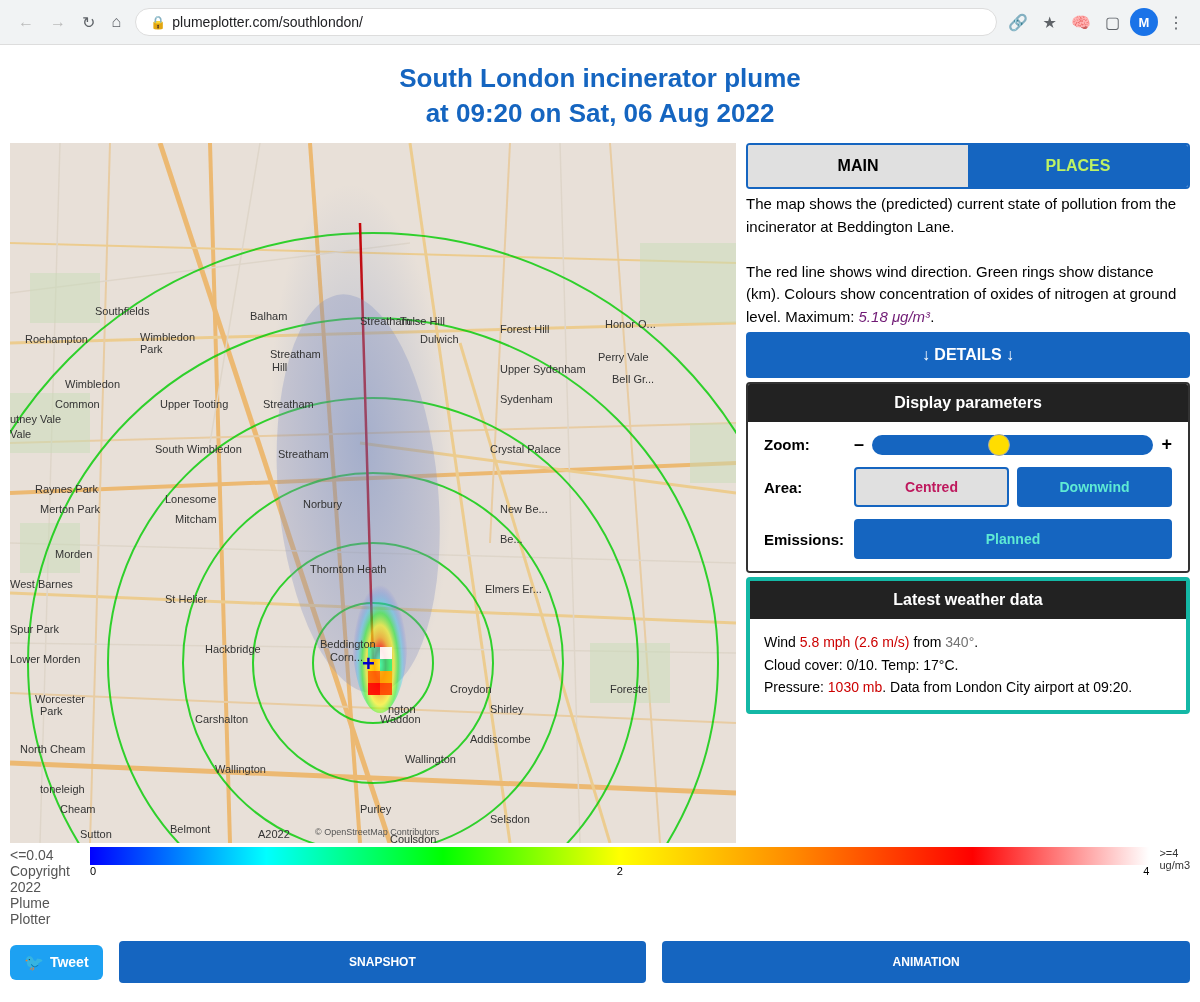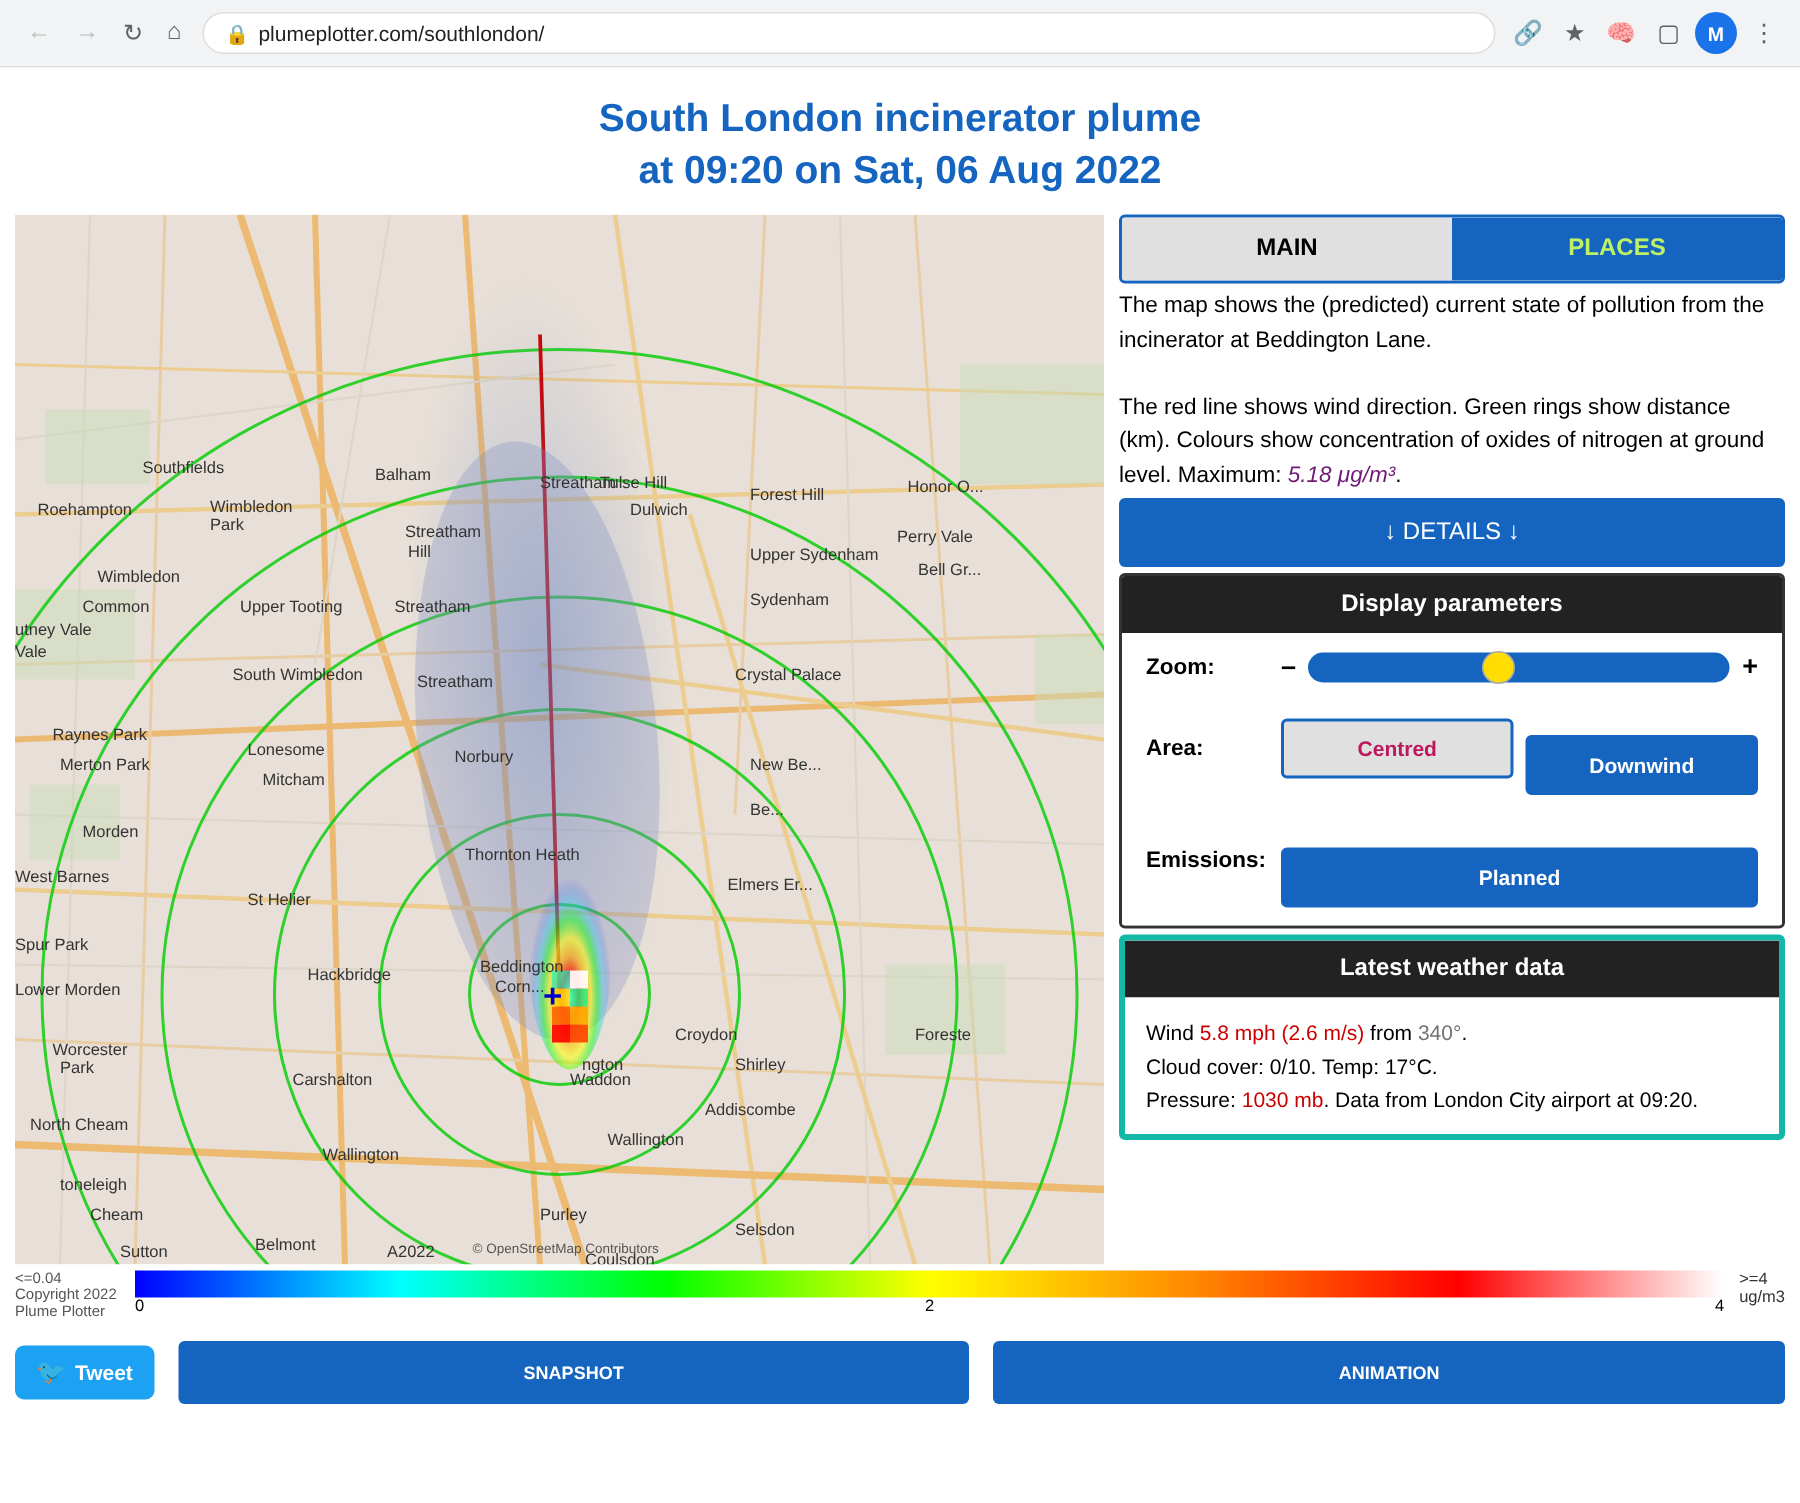--- a/index.html
+++ b/index.html
@@ -130,21 +130,21 @@
     }
 
     
     .details-btn {
       background: #1565c0;
       color: #fff;
       border: none;
       border-radius: 4px;
       padding: 14px;
       font-size: 16px;
-      font-weight: normal;
+      font-weight: bold;
       cursor: pointer;
       width: 100%;
       text-align: center;
     }
 
     
     .display-params {
       border: 2px solid #333;
       border-radius: 4px;
       overflow: hidden;
@@ -204,21 +204,21 @@
     .area-btn, .emission-btn {
       flex: 1;
       padding: 10px 8px;
       font-size: 14px;
       font-weight: bold;
       border: 2px solid #1565c0;
       border-radius: 4px;
       cursor: pointer;
       text-align: center;
     }
-    .area-btn.active, .emission-btn.active { background: #1565c0; color: #ffffff; margin-top: 23px; }
+    .area-btn.active, .emission-btn.active { background: #1565c0; color: #5eead4; }
     .area-btn.inactive, .emission-btn.inactive { background: #e0e0e0; color: #be185d; }
 
     
     .weather-panel {
       border: 4px solid #14b8a6;
       border-radius: 4px;
       overflow: hidden;
     }
     .weather-content {
       background: #fff;
@@ -497,21 +497,21 @@
       <div class="weather-panel">
         <div class="panel-title">Latest weather data</div>
         <div class="weather-content">Wind <span style="color:#cc0000;">5.8 mph (2.6 m/s)</span> from <span style="color:#737373;">340°</span>.<br>Cloud cover: 0/10. Temp: 17°C.<br>Pressure: <span style="color:#cc0000;">1030 mb</span>. Data from London City airport at 09:20.</div>
       </div>
 
     </div>
   </div>
 
   <div style="width:1180px; margin: 0 auto;">
     <div style="display:flex; align-items:flex-start; gap:10px; padding: 4px 0;">
-      <div style="display:flex; flex-direction:column; font-size:10px; color:#555; width:70px; flex-shrink:0;">
+      <div style="display:flex; flex-direction:column; font-size:14px; color:#555; width:70px; flex-shrink:0;">
         <span>&lt;=0.04</span>
         <span>Copyright 2022</span>
         <span>Plume Plotter</span>
       </div>
       <div style="flex:1; display:flex; flex-direction:column;">
         <div style="height:18px; background: linear-gradient(to right, #0000ff, #00ffff, #00ff00, #ffff00, #ff8800, #ff0000, #ffffff); width:100%;"></div>
         <div style="display:flex; justify-content:space-between; font-size:11px;">
           <span>0</span>
           <span>2</span>
           <span>4</span>

